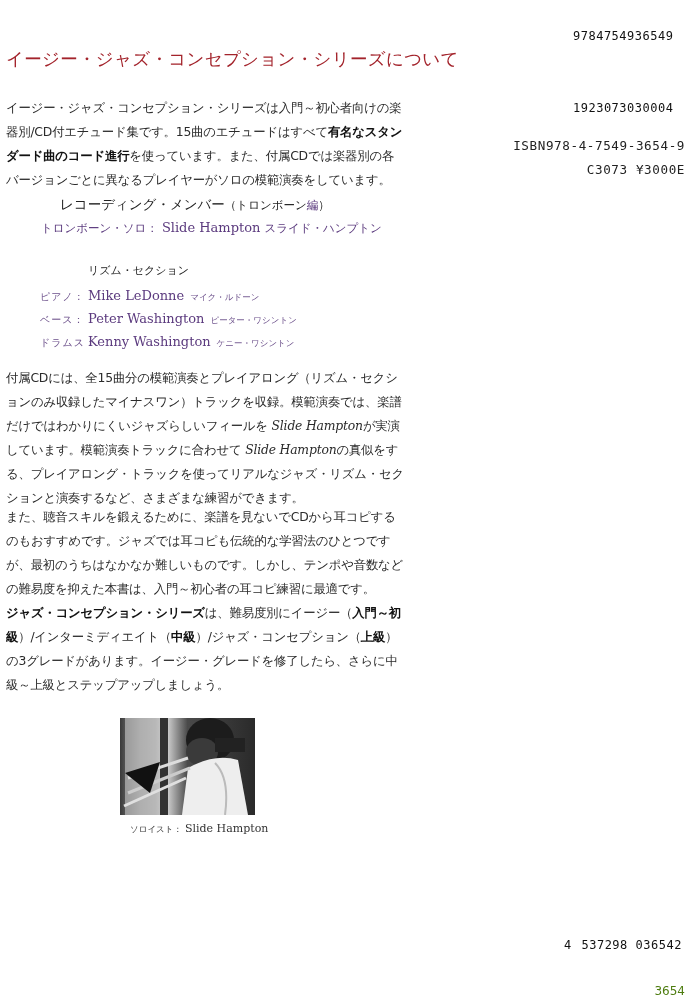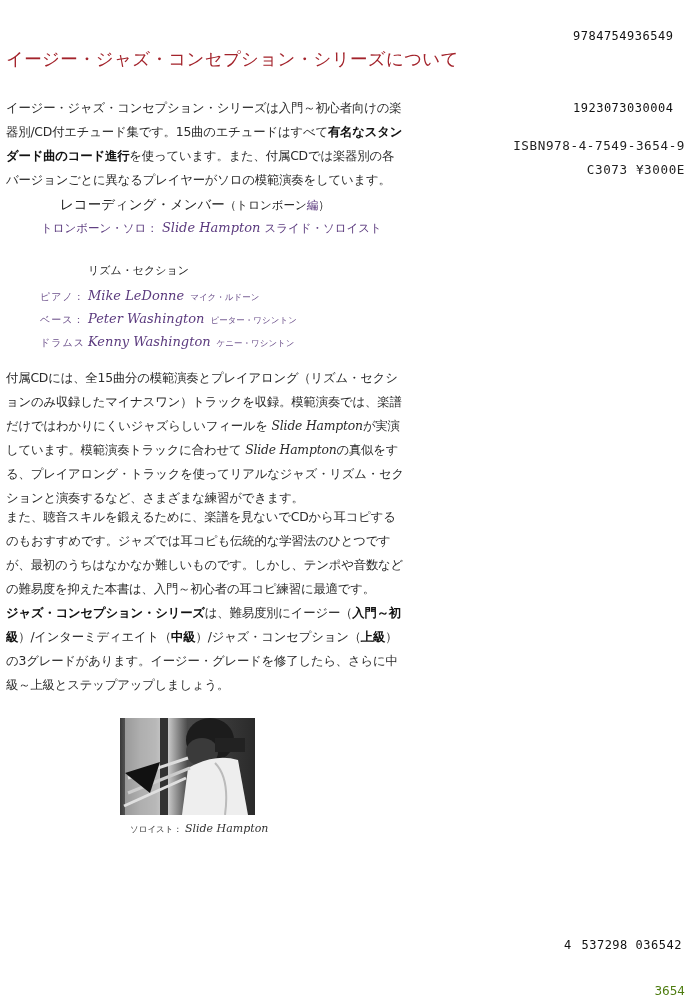--- a/index.html
+++ b/index.html
@@ -11,21 +11,21 @@
     .barcode { position: absolute; display: flex; align-items: stretch; }
     .bc-num { position: absolute; font-family: "DejaVu Sans Mono", monospace; color: #111;
               letter-spacing: 0.5px; }
 
     .title { left: 6px; top: 47px; font-family: Liberation Mono, monospace; font-size: 17.5px;
              color: #a3232b; letter-spacing: 0.3px; white-space: nowrap; }
 
     .para { left: 6px; width: 400px; font-size: 12.4px; line-height: 24px; color: #2a2a2a;
             letter-spacing: -0.2px; }
     .para b { font-weight: bold; color: #111; }
-    .para i, .ital { font-family: "DejaVu Serif", serif; font-style: italic; }
+    .para i, .ital { font-family: "DejaVu Serif", serif; }
 
     .isbn { font-family: "DejaVu Sans Mono", monospace; font-size: 12.6px; color: #222;
             letter-spacing: 0.6px; text-align: right; right: 6px; white-space: nowrap; }
 
     .rec-title { left: 60px; top: 196px; font-family: Liberation Sans, sans-serif; font-size: 13.5px;
                  color: #222; white-space: nowrap; }
     .rec-title .paren { font-size: 11.5px; }
     .rec-title .purple { color: #5b3a7e; }
     .solo { left: 41px; top: 220px; font-size: 11.5px; color: #5b3a7e; white-space: nowrap; }
     .solo .ital { font-size: 13px; margin: 0 4px; }
@@ -59,21 +59,21 @@
 <div class="abs title">イージー・ジャズ・コンセプション・シリーズについて</div>
 
 <div class="abs para" style="top:96px;">
   <span>イージー・ジャズ・コンセプション・シリーズは入門～初心者向けの楽器別/CD付エチュード集です。15曲のエチュードはすべて</span><b>有名なスタンダード曲のコード進行</b><span>を使っています。また、付属CDでは楽器別の各バージョンごとに異なるプレイヤーがソロの模範演奏をしています。</span>
 </div>
 
 <div class="abs rec-title">
   <span>レコーディング・メンバー</span><span class="paren"><span>（トロンボーン</span><span class="purple">編</span><span>）</span></span>
 </div>
 <div class="abs solo">
-  <span>トロンボーン・ソロ：</span><span class="ital">Slide Hampton</span><span>スライド・ソロイスト</span>
+  <span>トロンボーン・ソロ：</span><span class="ital">Slide Hampton</span><span>スライド・ハンプトン</span>
 </div>
 
 <div class="abs rhythm-title">リズム・セクション</div>
 
 <div class="abs member" style="top:288px;">
   <span class="role">ピアノ：</span><span class="ital">Mike LeDonne</span><span class="kana">マイク・ルドーン</span>
 </div>
 <div class="abs member" style="top:311px;">
   <span class="role">ベース：</span><span class="ital">Peter Washington</span><span class="kana">ピーター・ワシントン</span>
 </div>

